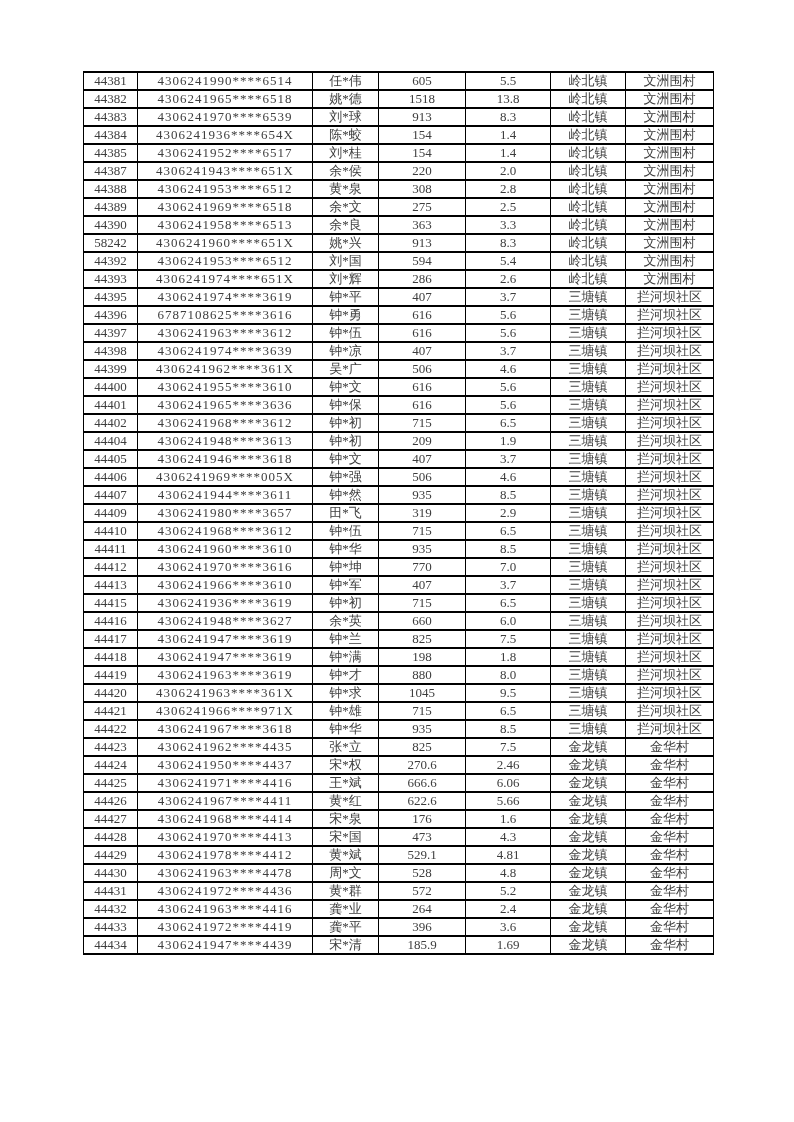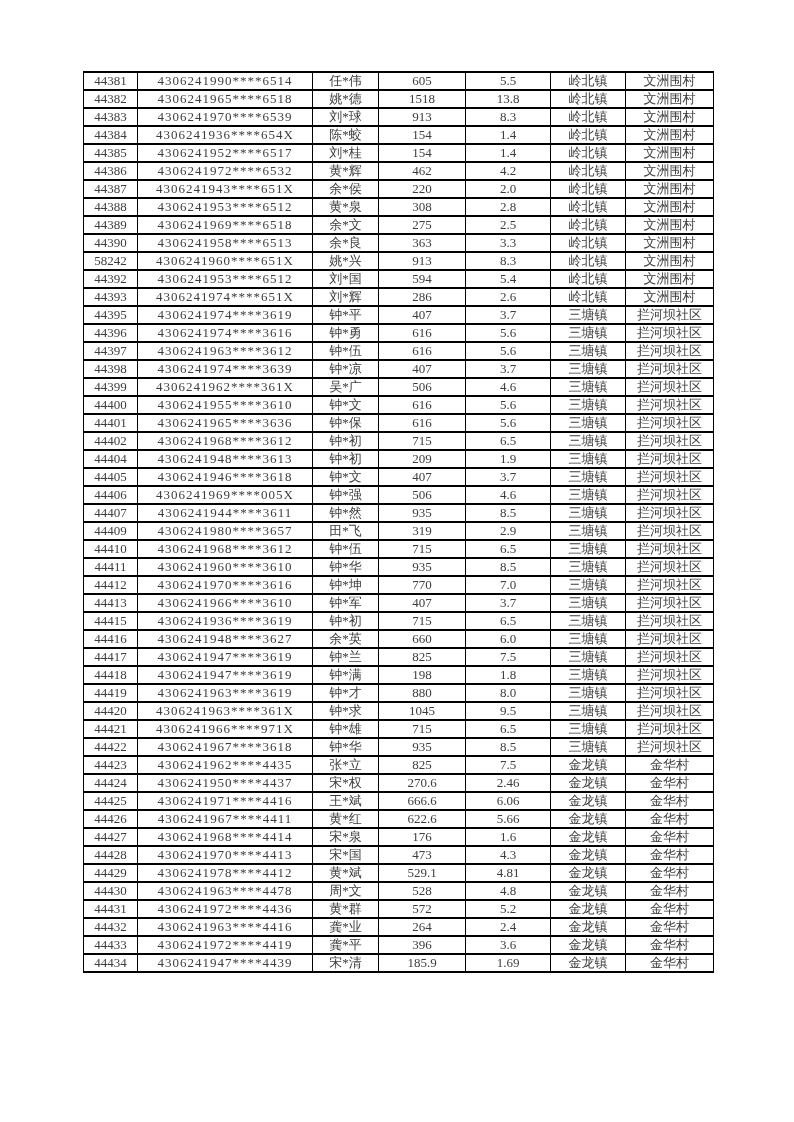--- a/index.html
+++ b/index.html
@@ -104,29 +104,20 @@
         <tr>
           <td class="col-seq">44385</td>
           <td class="col-id-number">4306241952****6517</td>
           <td class="col-name">刘*桂</td>
           <td class="col-amount">154</td>
           <td class="col-rate">1.4</td>
           <td class="col-town">岭北镇</td>
           <td class="col-village">文洲围村</td>
         </tr>
         <tr>
-          <td class="col-seq">44386</td>
-          <td class="col-id-number">4306241972****6532</td>
-          <td class="col-name">黄*辉</td>
-          <td class="col-amount">462</td>
-          <td class="col-rate">4.2</td>
-          <td class="col-town">岭北镇</td>
-          <td class="col-village">文洲围村</td>
-        </tr>
-        <tr>
           <td class="col-seq">44387</td>
           <td class="col-id-number">4306241943****651X</td>
           <td class="col-name">余*侯</td>
           <td class="col-amount">220</td>
           <td class="col-rate">2.0</td>
           <td class="col-town">岭北镇</td>
           <td class="col-village">文洲围村</td>
         </tr>
         <tr>
           <td class="col-seq">44388</td>
@@ -186,21 +177,21 @@
           <td class="col-seq">44395</td>
           <td class="col-id-number">4306241974****3619</td>
           <td class="col-name">钟*平</td>
           <td class="col-amount">407</td>
           <td class="col-rate">3.7</td>
           <td class="col-town">三塘镇</td>
           <td class="col-village">拦河坝社区</td>
         </tr>
         <tr>
           <td class="col-seq">44396</td>
-          <td class="col-id-number">4306241974****3616</td>
+          <td class="col-id-number">6787108625****3616</td>
           <td class="col-name">钟*勇</td>
           <td class="col-amount">616</td>
           <td class="col-rate">5.6</td>
           <td class="col-town">三塘镇</td>
           <td class="col-village">拦河坝社区</td>
         </tr>
         <tr>
           <td class="col-seq">44397</td>
           <td class="col-id-number">4306241963****3612</td>
           <td class="col-name">钟*伍</td>

